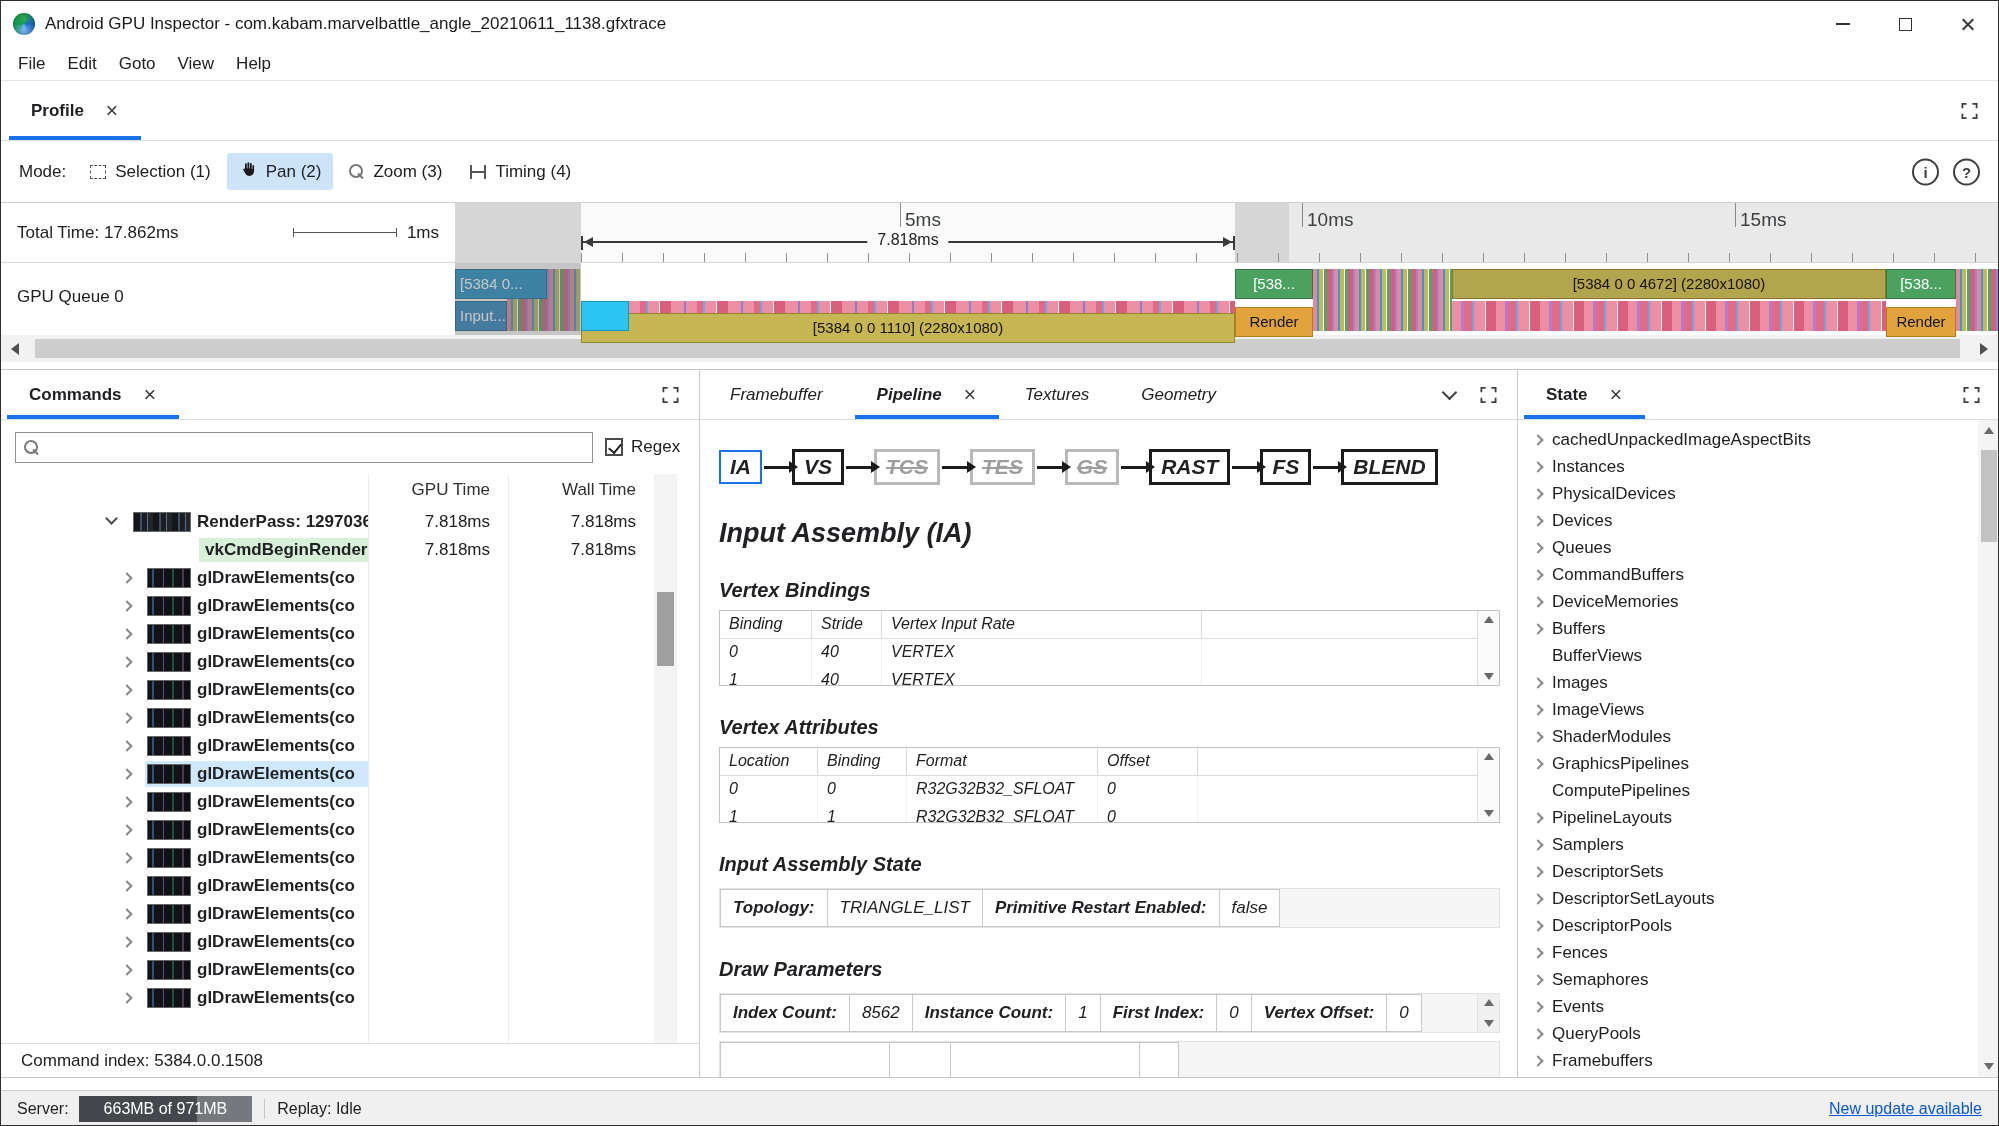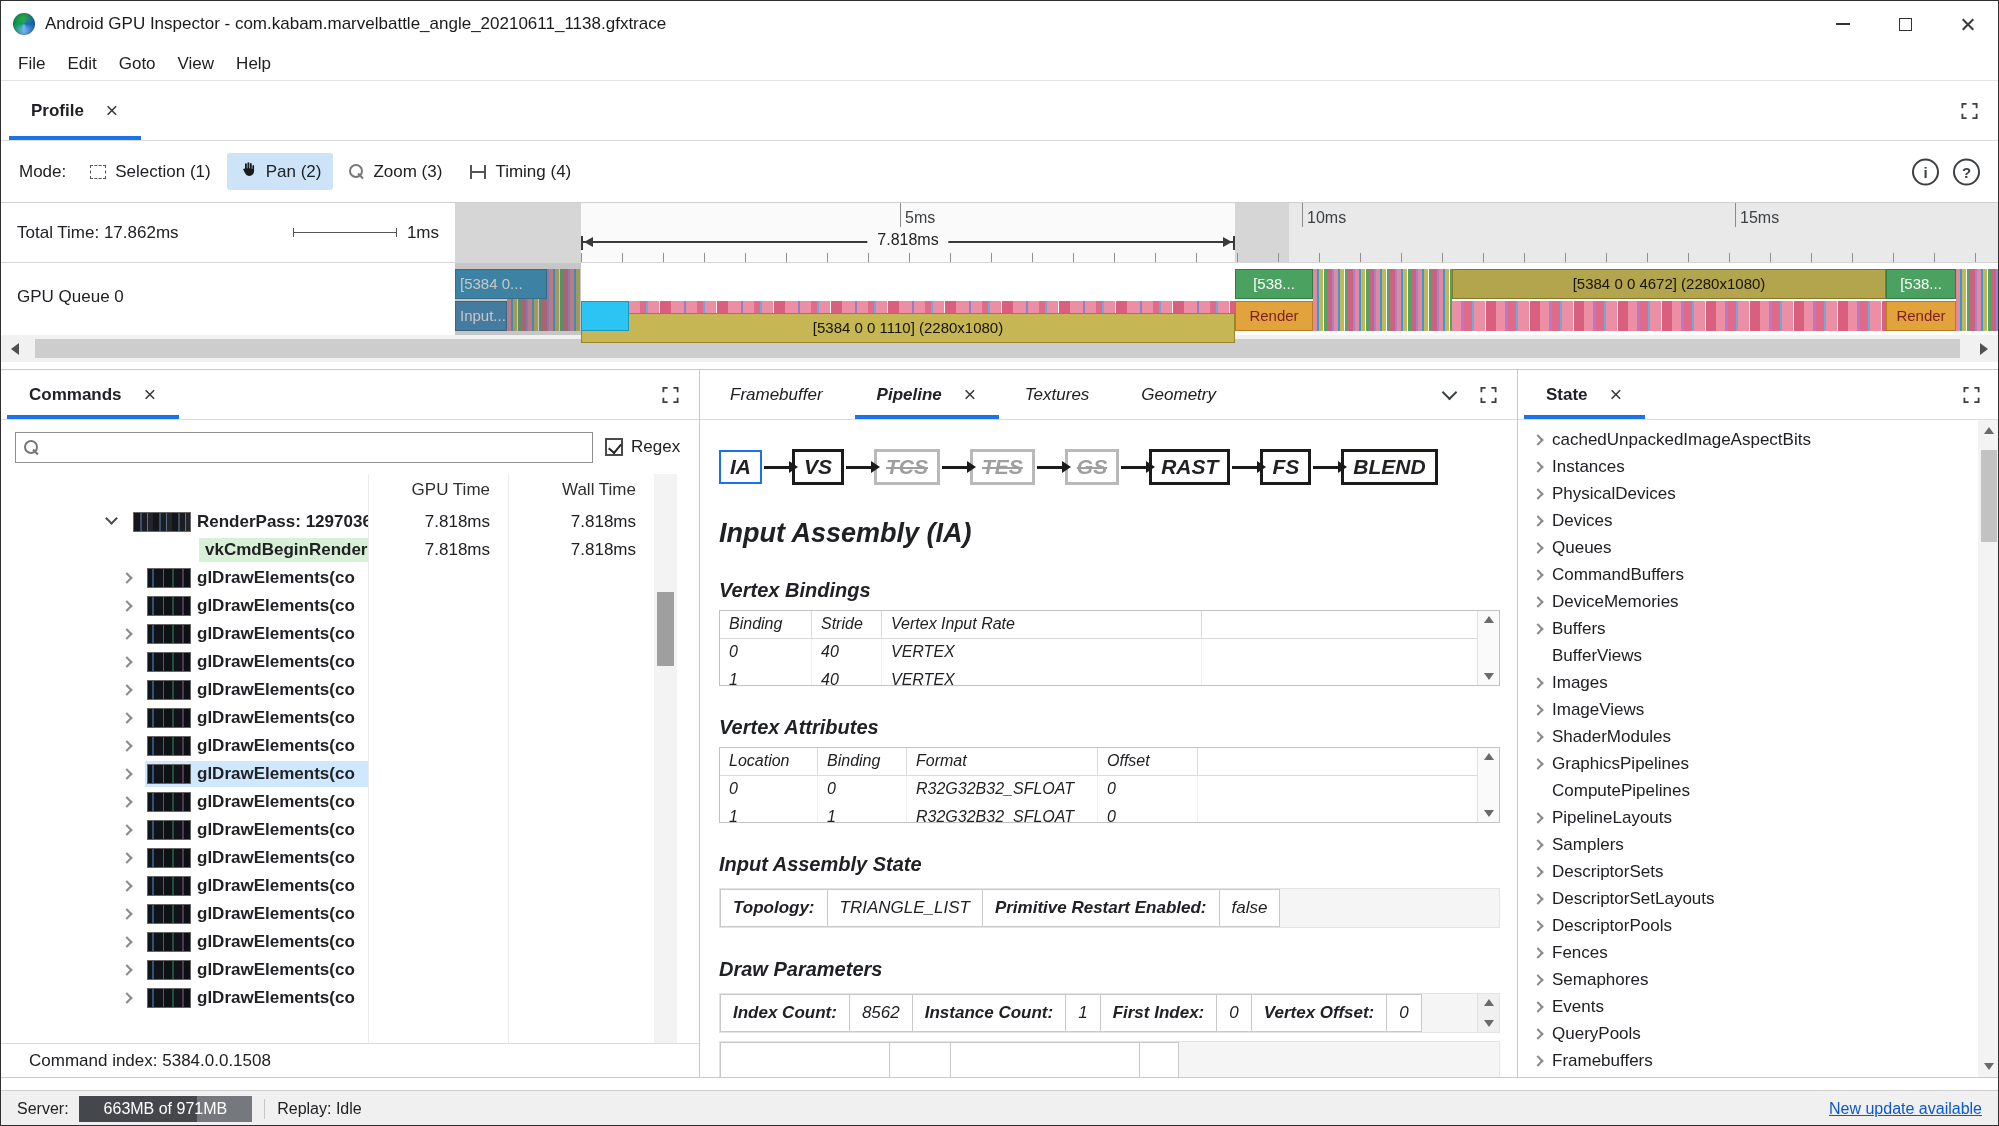--- a/index.html
+++ b/index.html
@@ -52,21 +52,21 @@
 
 
 .timeline{position:absolute;top:201px;left:0;width:100%;height:132px;border-top:1px solid #cfcfcf;border-bottom:1px solid #cfcfcf;background:#fff;}
 .ruler{position:absolute;top:0;left:0;width:100%;height:60px;border-bottom:1px solid #d6d6d6;}
 .ruler-left{position:absolute;left:0;top:0;width:454px;height:100%;display:flex;align-items:center;padding:0 16px;background:#fff;z-index:2;}
 .scalebar{width:104px;height:9px;border-left:1px solid #555;border-right:1px solid #555;background:linear-gradient(#555,#555) center/100% 1px no-repeat;margin-left:auto;margin-right:10px;}
 .ruler-right{position:absolute;left:454px;right:0;top:0;height:100%;background:#e9e9e9;}
 .r-dim{position:absolute;top:0;height:100%;background:#d6d6d6;}
 .r-white{position:absolute;top:0;height:100%;background:#fafafa;}
 .r-ticks{position:absolute;bottom:0;left:126px;right:0;height:9px;background:repeating-linear-gradient(90deg,#909090 0 1px,transparent 1px 41px);}
-.r-label{position:absolute;top:6px;font-size:16px;color:#3c4043;}
+.r-label{position:absolute;top:6px;font-size:19px;color:#3c4043;}
 .r-tickline{position:absolute;top:0;width:1px;height:24px;background:#8a8a8a;}
 .measure{position:absolute;left:126px;width:654px;top:38px;height:0;border-top:2px solid #3a3a3a;}
 .measure::before,.measure::after{content:"";position:absolute;top:-7px;width:2px;height:14px;background:#3a3a3a;}
 .measure::before{left:0;}
 .measure::after{right:0;}
 .m-arrow-l,.m-arrow-r{position:absolute;top:-6px;width:0;height:0;border-top:5px solid transparent;border-bottom:5px solid transparent;}
 .m-arrow-l{left:3px;border-right:9px solid #3a3a3a;}
 .m-arrow-r{right:3px;border-left:9px solid #3a3a3a;}
 .m-label{position:absolute;left:50%;top:-12px;transform:translateX(-50%);background:#fafafa;padding:0 10px;font-size:16px;color:#222;white-space:nowrap;}
 .track{position:absolute;left:0;top:60px;width:100%;height:72px;background:#fff;}
@@ -77,21 +77,21 @@
 .slice.bot{top:38px;height:30px;}
 .ctr{text-align:center;}
 .stripes{position:absolute;top:6px;height:62px;z-index:0;}
 .zone{position:absolute;top:38px;height:30px;z-index:0;}
 .pat-a{background:repeating-linear-gradient(90deg,#e8879c 0 4px,#2a9fd8 4px 6px,#c6b654 6px 10px,#fff 10px 11px,#4fa564 11px 14px,#d06080 14px 19px,#9b86d0 19px 21px);}
 .pink{background:repeating-linear-gradient(90deg,#ec8fa4 0 11px,#e06a88 11px 17px,#6fa8dc 17px 19px,#ec8fa4 19px 30px,#f7f7f7 30px 31px,#d95f7f 31px 42px,#ec8fa4 42px 55px,#8f7fc9 55px 57px);}
 .pink2{background:repeating-linear-gradient(90deg,#ec8fa4 0 9px,#b57bc9 9px 12px,#e06a88 12px 20px,#6fa8dc 20px 22px,#ec8fa4 22px 33px,#f7f7f7 33px 34px,#d95f7f 34px 44px);}
 .c-gold{background:#c6b654;border-color:#948626;color:#171400;}
 .c-olive{background:#b3a44e;border-color:#847826;color:#171400;}
 .c-green{background:#4aa160;border-color:#2f7d44;color:#fff;}
-.c-orange{background:#e2a23c;border-color:#b47d1e;color:#7f1d1d;}
+.c-orange{background:#e2a23c;border-color:#b47d1e;color:#0f172a;margin-top:6px;}
 .c-blue{background:#2492c7;border-color:#176e99;color:#fff;padding-left:4px;}
 .c-cyan{background:#2cc4f2;border-color:#1697c0;}
 .c-binn{background:#2e86c0;border-color:#1c648f;color:#fff;padding-left:4px;}
 .dim{position:absolute;left:454px;width:126px;top:0;height:72px;background:rgba(105,105,105,.38);z-index:5;}
 
 
 .hscroll{position:absolute;top:334px;left:0;width:100%;height:27px;background:#f1f1f1;}
 .hs-arrow{position:absolute;top:0;width:28px;height:100%;display:flex;align-items:center;justify-content:center;}
 .hs-arrow.right{right:0;}
 .tri{width:0;height:0;display:inline-block;}
@@ -131,21 +131,21 @@
 .cmd-row .chev{position:absolute;left:122px;top:10px;}
 .rp-icon{position:absolute;left:132px;top:4px;width:58px;height:20px;border:1px solid #666;background:repeating-linear-gradient(90deg,#14161a 0 6px,#3c4f68 6px 8px,#1a1d22 8px 13px,#5d6f88 13px 14px,#22262c 14px 19px);}
 .draw-icon{position:absolute;left:146px;top:4px;width:44px;height:20px;border:1px solid #666;background:linear-gradient(90deg,#101318 0 10%,#31507a 10% 14%,#101318 14% 36%,#6a4a78 36% 39%,#0e1116 39% 58%,#24503a 58% 61%,#101318 61% 82%,#513850 82% 85%,#0c0f14 85% 100%);}
 .cmd-label{position:absolute;left:196px;width:171px;top:4px;overflow:hidden;white-space:nowrap;z-index:1;}
 .val-gpu{position:absolute;left:367px;width:132px;top:4px;text-align:right;padding-right:10px;font-weight:normal;}
 .val-wall{position:absolute;left:507px;width:138px;top:4px;text-align:right;padding-right:10px;font-weight:normal;}
 .chip-green{position:absolute;left:198px;width:169px;top:2px;height:24px;background:#d8f0d8;z-index:0;}
 .chip-blue{position:absolute;left:144px;width:223px;top:1px;height:26px;background:#cfe8ff;z-index:0;}
 #cmd-scroll{position:absolute;left:653px;width:23px;top:104px;bottom:34px;background:#f3f3f3;}
 #cmd-thumb{position:absolute;left:3px;right:3px;top:118px;height:74px;background:#9f9f9f;}
-#cmd-footer{position:absolute;left:0;bottom:0;width:100%;height:34px;border-top:1px solid #dcdcdc;display:flex;align-items:center;padding-left:28px;background:#fff;}
+#cmd-footer{position:absolute;left:0;bottom:0;width:100%;height:34px;border-top:1px solid #dcdcdc;display:flex;align-items:center;padding-left:20px;background:#fff;}
 
 
 #insp-tabs{padding-left:4px;}
 .chev-down{width:11px;height:11px;border-right:2.2px solid #3c4043;border-bottom:2.2px solid #3c4043;transform:rotate(45deg);display:inline-block;}
 #insp-chev{position:absolute;right:62px;top:17px;}
 #insp-content{position:absolute;top:50px;left:0;right:0;bottom:0;overflow:hidden;padding:0 18px 0 19px;}
 .stages{display:flex;align-items:center;margin-top:26px;height:42px;}
 .stage{border:3px solid #1b1b1b;padding:3px 9px;font-size:21px;font-weight:bold;white-space:nowrap;}
 .stage.selected{border:2px solid var(--accent);}
 .stage.disabled{border-color:#b9b9b9;color:#9e9e9e;text-decoration:line-through;}

